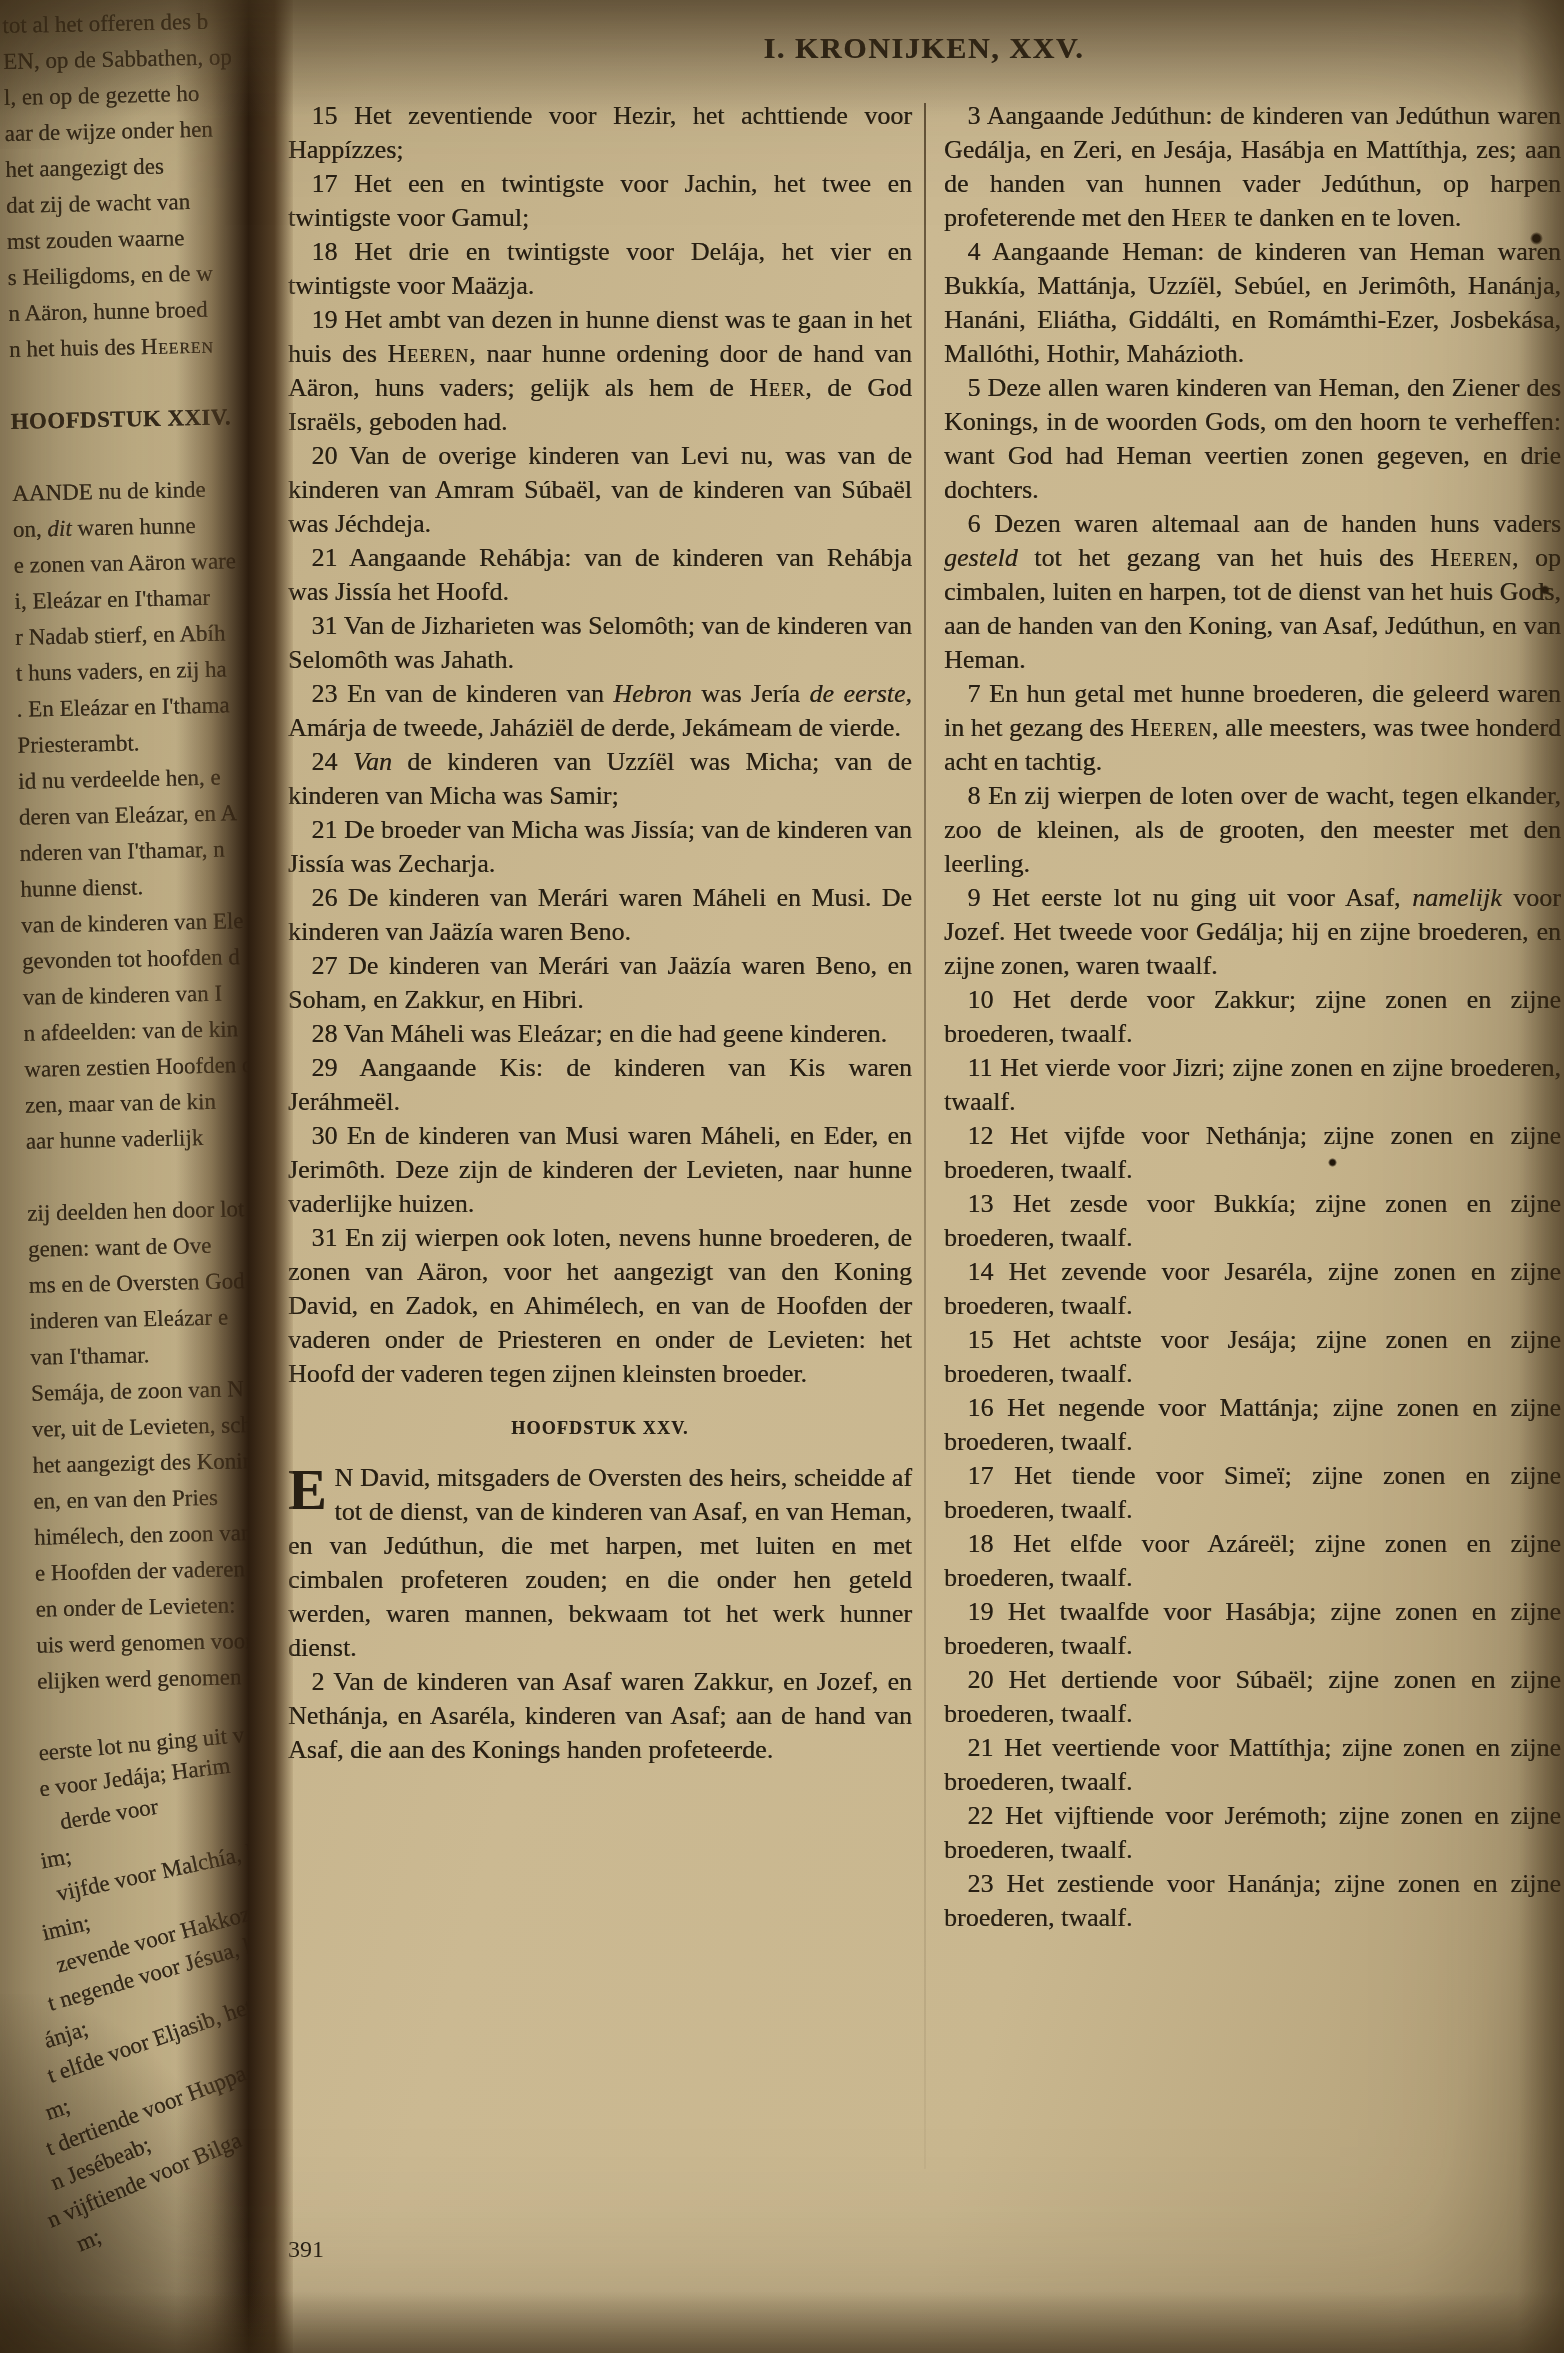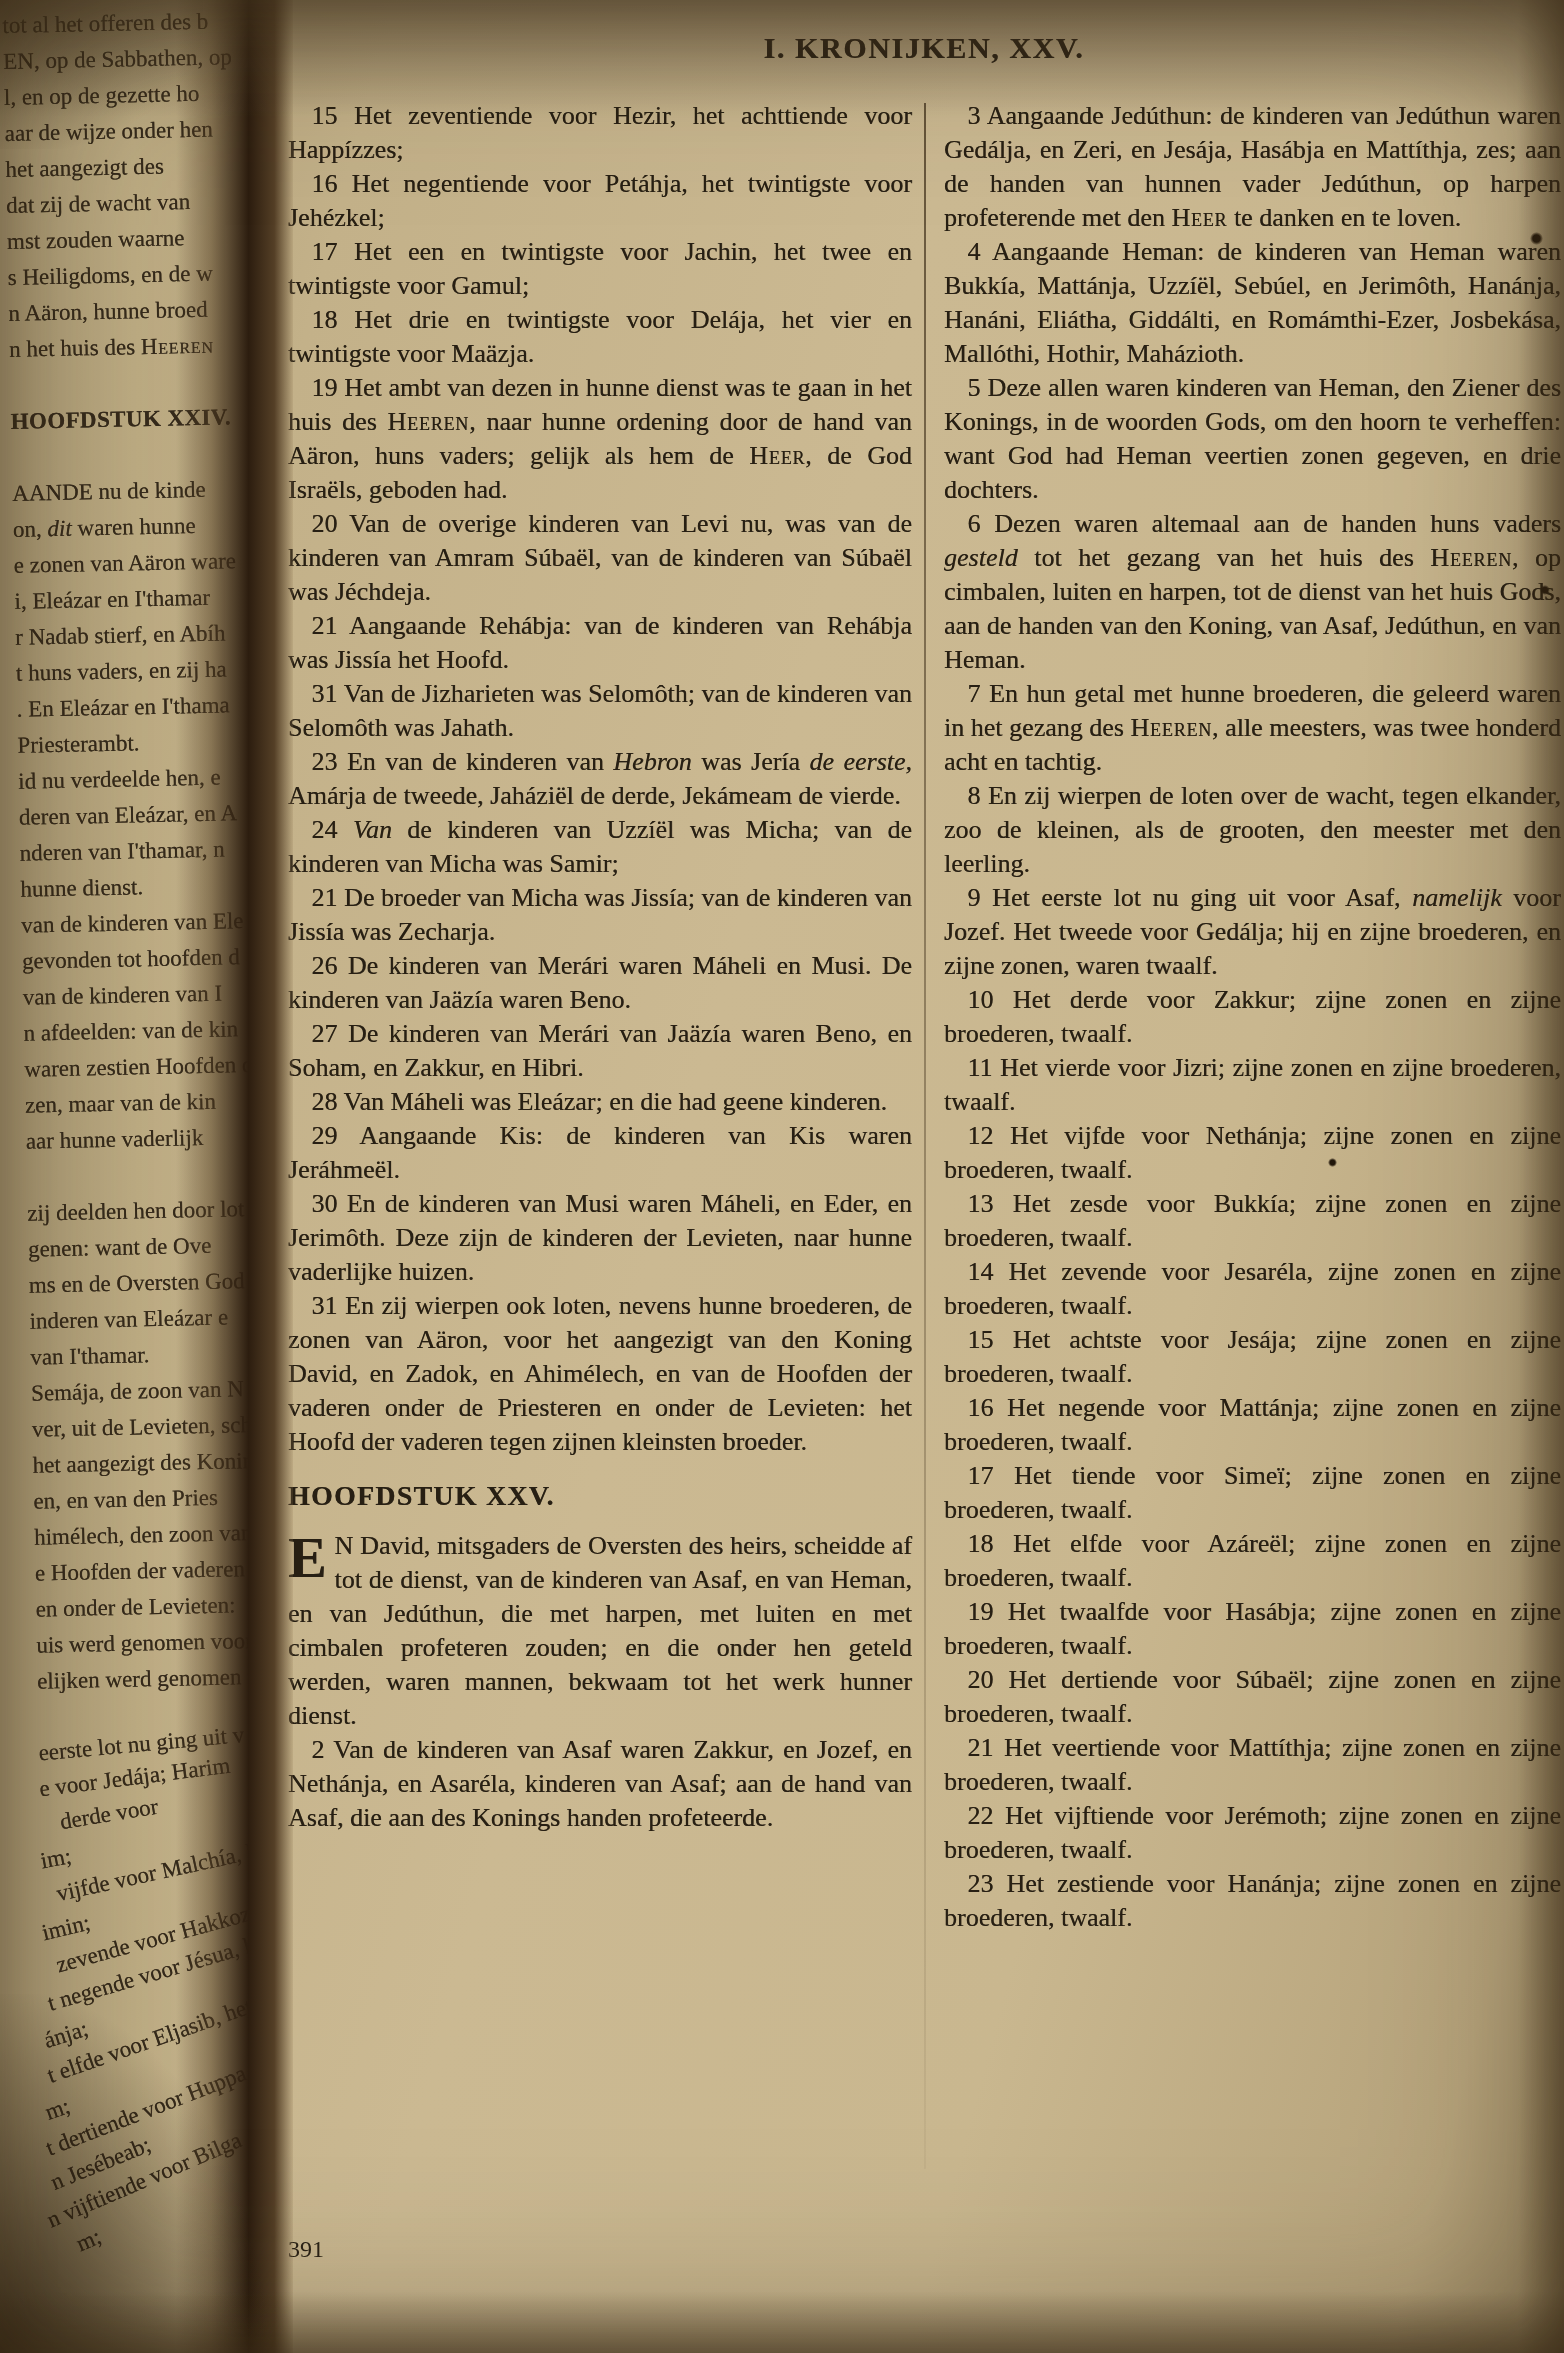--- a/index.html
+++ b/index.html
@@ -58,21 +58,21 @@
     text-shadow:0.3px 0 0 rgba(36,29,18,.8);}
   .column-divider{position:absolute;left:924px;top:103px;width:1.6px;height:2066px;z-index:3;
     background:linear-gradient(180deg,rgba(66,50,28,.75),rgba(66,50,28,.35) 55%,rgba(66,50,28,.05));}
   .text-column{position:absolute;top:99px;z-index:3;
     font-size:26px;line-height:34px;text-align:justify;
     color:#271f13;text-shadow:0.3px 0 0 rgba(39,31,19,.75);}
   .left-column{left:288px;width:624px;}
   .right-column{left:944px;width:617px;}
   .text-column p{margin:0;text-indent:23.5px;}
   .text-column p.chapter-start{text-indent:0;}
-  .chapter-heading{margin:20.3px 0 15.6px;font-size:28px;font-weight:bold;
+  .chapter-heading{margin:20.3px 0 15.6px;text-align:center;font-size:18px;font-weight:bold;
     letter-spacing:1.2px;text-indent:0;}
   .dropcap{float:left;font-size:58px;line-height:55px;font-weight:bold;padding:1.6px 7.8px 0 0;}
   .sc{font-variant:small-caps;letter-spacing:0.8px;}
   .page-number{position:absolute;left:288px;top:2236px;width:624px;z-index:3;
     font-size:24px;color:#2a2216;}
   .speck{position:absolute;z-index:5;border-radius:50%;pointer-events:none;
     background:radial-gradient(circle,#21170b 0 40%,rgba(33,23,11,0) 72%);}
   .speck-1{left:1530px;top:232px;width:13.3px;height:13.3px;}
   .speck-2{left:1540px;top:585px;width:10.2px;height:10.2px;}
   .speck-3{left:1328px;top:1158px;width:8.6px;height:8.6px;}
@@ -153,21 +153,20 @@
   <div class="gutter-shadow"></div>
   <div class="corner-shadow-top"></div>
   <div class="corner-shadow-bottom"></div>
 
   <div class="page-header">I. KRONIJKEN, XXV.</div>
 
   <div class="column-divider"></div>
 
   <div class="text-column left-column">
       <p class="verse">15 Het zeventiende voor Hezir, het achttiende voor Happízzes;</p>
-      <p class="verse">16 Het negentiende voor Petáhja, het twintigste voor Jehézkel;</p>
       <p class="verse">17 Het een en twintigste voor Jachin, het twee en twintigste voor Gamul;</p>
       <p class="verse">18 Het drie en twintigste voor Delája, het vier en twintigste voor Maäzja.</p>
       <p class="verse">19 Het ambt van dezen in hunne dienst was te gaan in het huis des <span class="sc">Heeren</span>, naar hunne ordening door de hand van Aäron, huns vaders; gelijk als hem de <span class="sc">Heer</span>, de God Israëls, geboden had.</p>
       <p class="verse">20 Van de overige kinderen van Levi nu, was van de kinderen van Amram Súbaël, van de kinderen van Súbaël was Jéchdeja.</p>
       <p class="verse">21 Aangaande Rehábja: van de kinderen van Rehábja was Jissía het Hoofd.</p>
       <p class="verse">31 Van de Jizharieten was Selomôth; van de kinderen van Selomôth was Jahath.</p>
       <p class="verse">23 En van de kinderen van <i>Hebron</i> was Jería <i>de eerste,</i> Amárja de tweede, Jaháziël de derde, Jekámeam de vierde.</p>
       <p class="verse">24 <i>Van</i> de kinderen van Uzzíël was Micha; van de kinderen van Micha was Samir;</p>
       <p class="verse">21 De broeder van Micha was Jissía; van de kinderen van Jissía was Zecharja.</p>
       <p class="verse">26 De kinderen van Merári waren Máheli en Musi. De kinderen van Jaäzía waren Beno.</p>

